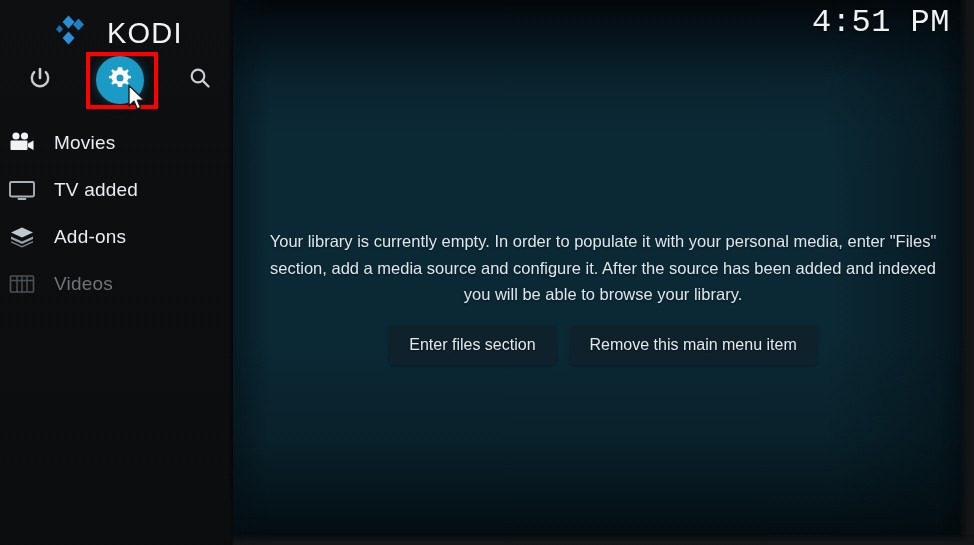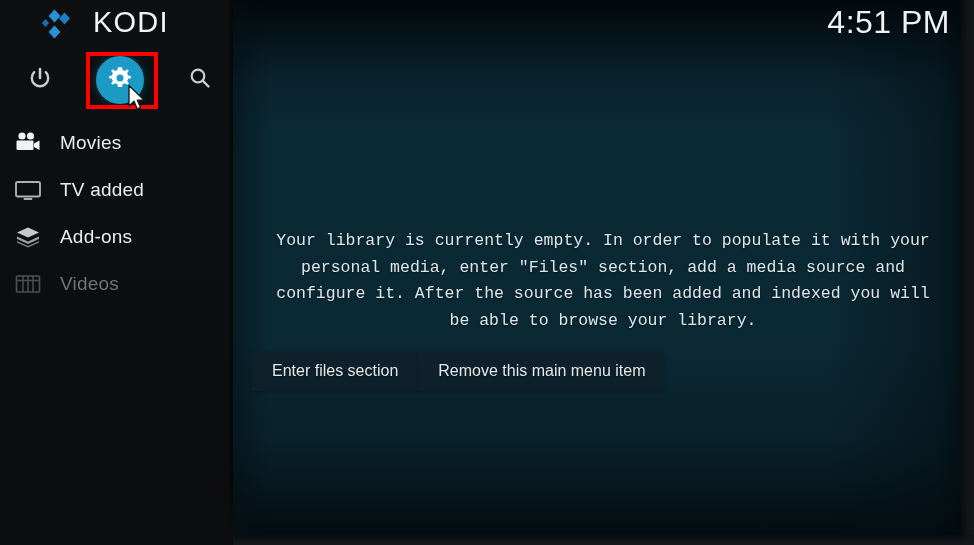--- a/index.html
+++ b/index.html
@@ -84,21 +84,21 @@
     content:"";
     position:absolute; right:0; top:0;
     width:5px; height:100%;
     background:linear-gradient(90deg, rgba(0,0,0,0) 0%, rgba(0,0,0,0.55) 100%);
   }
 
   
   .logo-row {
     position:absolute; left:0; top:8px;
     width:233px; height:40px;
-    display:flex; align-items:flex-start;
+    display:flex; align-items:flex-end;padding-left:14px;
   }
   .logo-mark { position:relative; width:42px; height:34px; margin-left:40px; }
   .logo-text {
     margin-left:11px;
     color:#f2f5f7;
     font-size:29px;
     letter-spacing:1.2px;
     font-weight:400;
     line-height:1;
   }
@@ -129,21 +129,21 @@
     border:4px solid #fe0000;
     z-index:8;
     pointer-events:none;
   }
 
   
   .menu { position:absolute; left:0; top:119px; width:233px; }
   .menu-item {
     height:47px;
     display:flex; align-items:center;
-    padding-left:10px;
+    padding-left:4px;
     cursor:default;
   }
   .menu-icon {
     width:36px; height:30px;
     display:flex; align-items:center; justify-content:center;
     flex:0 0 36px;
   }
   .menu-label {
     margin-left:14px;
     font-size:19px;
@@ -164,41 +164,41 @@
 
   
   .clock {
     position:absolute; right:24px; top:4px;
     font-size:32px;
     color:#eef2f5;
     font-weight:300;
     letter-spacing:0.5px;
     z-index:5;
     text-shadow:0 1px 3px rgba(0,0,0,0.6);
+    font-family:Liberation Mono, monospace;
   }
 
   
   .empty-panel {
     position:absolute;
     left:252px; top:228px;
     width:702px;
     text-align:center;
     z-index:4;
   }
   .empty-text {
     font-size:16.5px;
     line-height:26.5px;
     color:#dfe6ea;
     padding:0 12px;
     text-shadow:0 1px 2px rgba(0,0,0,0.45);
-    font-family:Liberation Mono, monospace;
   }
   .btn-row {
     margin-top:18px;
-    display:flex; justify-content:flex-start; 
+    display:flex; justify-content:center; gap:14px;
   }
   .btn {
     background:rgba(16,32,42,0.72);
     color:#e3e9ed;
     font-size:16px;
     padding:10px 20px 11px;
     border:none;
     border-radius:2px;
     font-family:"Liberation Sans", sans-serif;
     cursor:pointer;

